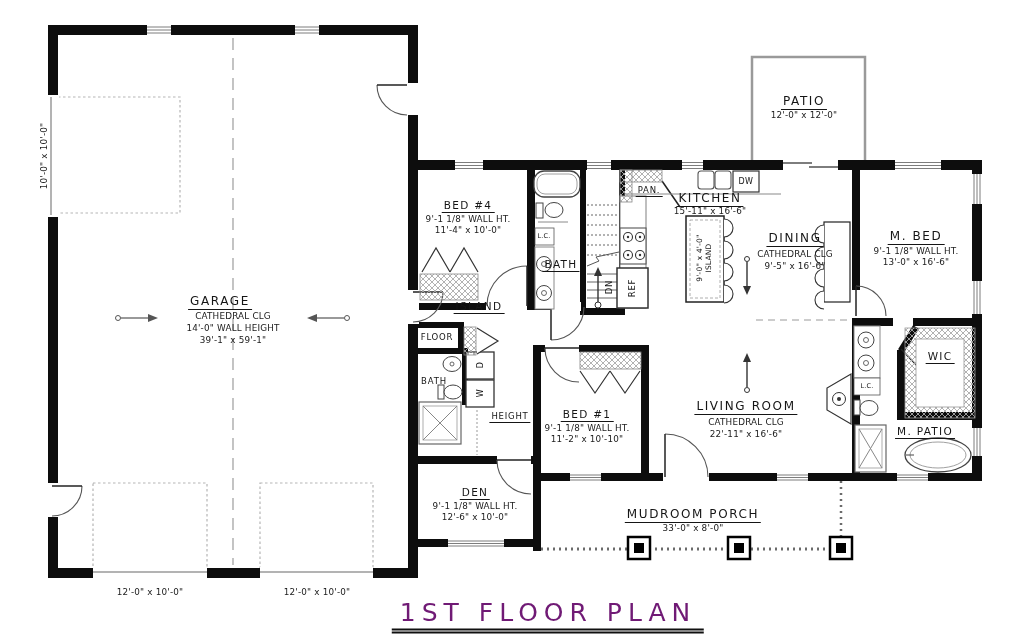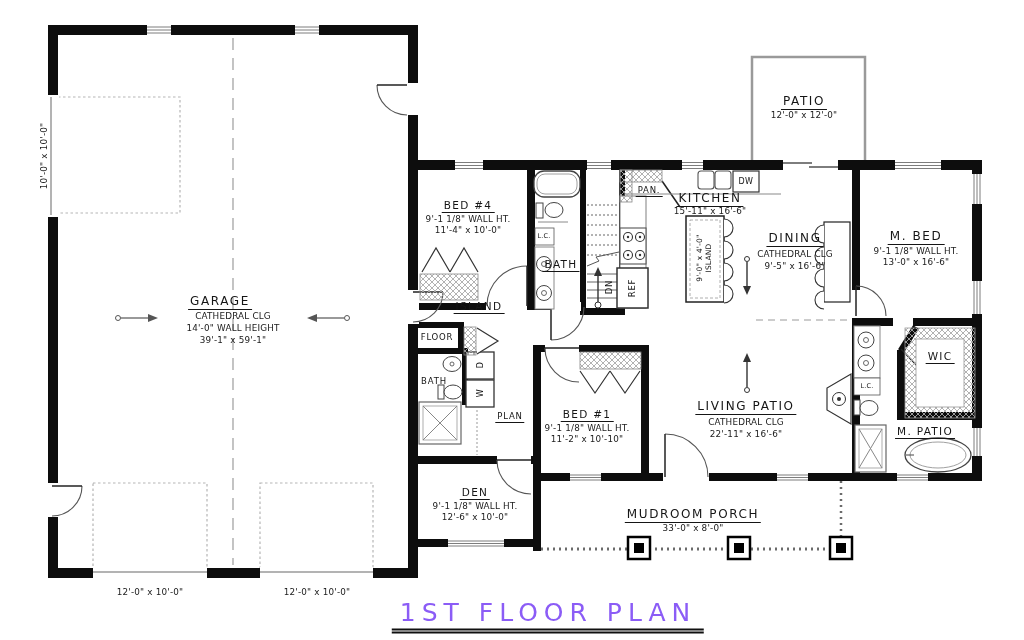--- a/index.html
+++ b/index.html
@@ -8,21 +8,21 @@
   .l{position:absolute;transform:translate(-50%,-50%);white-space:nowrap;
      font-family:"DejaVu Sans",sans-serif;color:#151515;text-align:center;z-index:5;}
   .rn{font-size:12px;letter-spacing:1.6px;font-weight:400;}
   .rm{font-size:10.5px;letter-spacing:1.3px;font-weight:500;}
   .sb{font-size:8.8px;letter-spacing:.2px;color:#202020;}
   .s85{font-size:8.5px;letter-spacing:.8px;font-weight:500;}
   .s8{font-size:8px;letter-spacing:.5px;font-weight:500;}
   .s7{font-size:6.5px;letter-spacing:.2px;}
   .und{border-bottom:1.6px solid #151515;padding:0 2px 1px 2px;}
   .rot{transform:translate(-50%,-50%) rotate(-90deg);}
-  .ttl{font-size:25px;letter-spacing:6px;font-weight:500;color:#8b5cf6;
+  .ttl{font-size:25px;letter-spacing:6px;font-weight:500;color:#701a75;
        border-bottom:5px double #101010;padding:0 8px 2px 8px;}
   .isl{font-size:7.5px;line-height:1.25;letter-spacing:.2px;}
 </style>
 </head>
 <body>
 
 <div id="plan">
 
 <svg width="1024" height="640" viewBox="0 0 1024 640">
   <defs>
@@ -353,21 +353,21 @@
 <div class="l sb" style="left:587px;top:439px">11'-2" x 10'-10"</div>
 
 <div class="l rm" style="left:475px;top:492px"><span class="und">DEN</span></div>
 <div class="l sb" style="left:475px;top:506px">9'-1 1/8" WALL HT.</div>
 <div class="l sb" style="left:475px;top:517px">12'-6" x 10'-0"</div>
 
 <div class="l rn" style="left:916px;top:236px"><span class="und">M. BED</span></div>
 <div class="l sb" style="left:916px;top:251px">9'-1 1/8" WALL HT.</div>
 <div class="l sb" style="left:916px;top:262px">13'-0" x 16'-6"</div>
 
-<div class="l rn" style="left:746px;top:406px"><span class="und">LIVING PATIO</span></div>
+<div class="l rn" style="left:746px;top:406px"><span class="und">LIVING ROOM</span></div>
 <div class="l sb" style="left:746px;top:422px">CATHEDRAL CLG</div>
 <div class="l sb" style="left:746px;top:434px">22'-11" x 16'-6"</div>
 
 <div class="l rn" style="left:795px;top:238px"><span class="und">DINING</span></div>
 <div class="l sb" style="left:795px;top:254px">CATHEDRAL CLG</div>
 <div class="l sb" style="left:795px;top:266px">9'-5" x 16'-6"</div>
 
 <div class="l rn" style="left:710px;top:198px"><span class="und">KITCHEN</span></div>
 <div class="l sb" style="left:710px;top:211px">15'-11" x 16'-6"</div>
 
@@ -375,21 +375,21 @@
 <div class="l sb" style="left:804px;top:115px">12'-0" x 12'-0"</div>
 
 <div class="l rn" style="left:693px;top:514px"><span class="und">MUDROOM PORCH</span></div>
 <div class="l sb" style="left:693px;top:528px">33'-0" x 8'-0"</div>
 
 <div class="l rm" style="left:479px;top:306px"><span class="und">ISLAND</span></div>
 <div class="l rm" style="left:561px;top:264px"><span class="und">BATH</span></div>
 <div class="l rm" style="left:940px;top:356px"><span class="und">WIC</span></div>
 <div class="l rm" style="left:925px;top:431px"><span class="und">M. PATIO</span></div>
 <div class="l s85" style="left:649px;top:190px"><span class="und">PAN.</span></div>
-<div class="l s85" style="left:510px;top:416px"><span class="und">PLAN</span></div>
+<div class="l s85" style="left:510px;top:416px"><span class="und">HEIGHT</span></div>
 <div class="l s85" style="left:437px;top:337px">FLOOR</div>
 <div class="l s85" style="left:434px;top:381px">BATH</div>
 
 <div class="l s8" style="left:746px;top:181px">DW</div>
 <div class="l rot s85" style="left:632px;top:288px">REF</div>
 <div class="l rot s85" style="left:609px;top:287px">DN</div>
 <div class="l rot s8" style="left:480px;top:365px">D</div>
 <div class="l rot s8" style="left:480px;top:393px">W</div>
 <div class="l s7" style="left:544px;top:236px">L.C.</div>
 <div class="l s7" style="left:867px;top:386px">L.C.</div>

